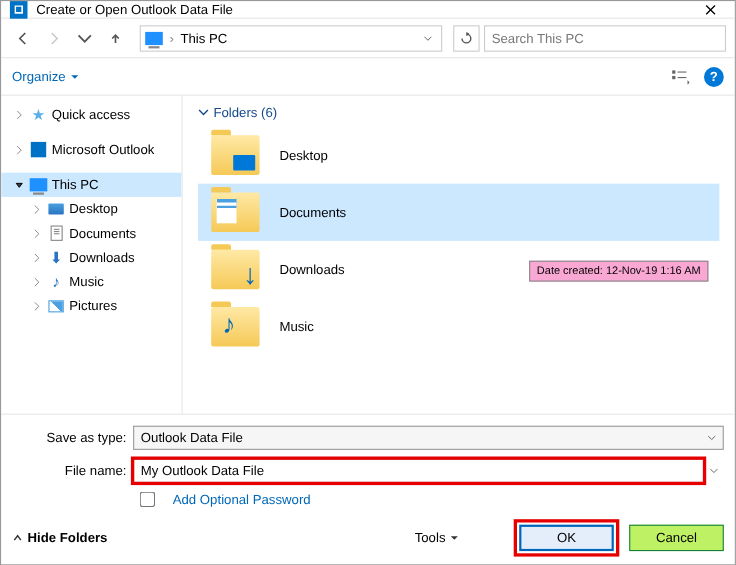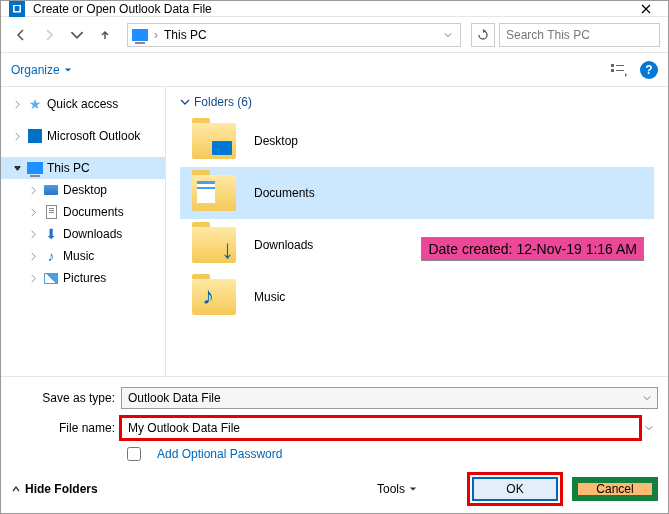--- a/index.html
+++ b/index.html
@@ -15,21 +15,21 @@
 .navbtn { width: 24px; height: 24px; display: flex; align-items: center; justify-content: center; color: #666; }
 .navbtn svg { width: 14px; height: 14px; }
 .navbtn.disabled { opacity: .5; }
 .addrbox { flex: 1; height: 24px; border: 1px solid #ccc; display: flex; align-items: center; padding: 0 4px; gap: 6px; margin: 0 6px; }
 .pc-icon { width: 16px; height: 12px; background: #1e90ff; position: relative; }
 .pc-icon::after { content: ""; position: absolute; bottom: -3px; left: 3px; width: 10px; height: 2px; background: #888; }
 .addrbox .sep { color: #888; }
 .addrbox .loc { flex: 1; }
 .addrbox .dd { padding: 0 4px; }
 .refresh { width: 24px; height: 24px; border: 1px solid #ccc; display: flex; align-items: center; justify-content: center; }
-.searchbox { width: 161px; height: 24px; border: 1px solid #ccc; display: flex; align-items: center; padding: 0 6px; color: #777; gap: 6px; }
+.searchbox { width: 220px; height: 24px; border: 1px solid #ccc; display: flex; align-items: center; padding: 0 6px; color: #777; gap: 6px; }
 
 .toolbar { height: 34px; display: flex; align-items: center; padding: 0 10px; border-bottom: 1px solid #e5e5e5; }
 .organize { color: #0067b8; display: flex; align-items: center; gap: 4px; cursor: default; }
 .organize svg { width: 8px; height: 8px; }
 .toolbar .spacer { flex: 1; }
 .toolbar .tbtn { width: 26px; height: 22px; display: flex; align-items: center; justify-content: center; margin-left: 4px; border: 1px solid transparent; }
 .toolbar .help { background: #0078d7; border-radius: 50%; width: 18px; height: 18px; color: #fff; display: flex; align-items: center; justify-content: center; font-weight: bold; margin-left: 8px; }
 
 .main { flex: 1; display: flex; overflow: hidden; }
 .sidebar { width: 165px; border-right: 1px solid #e5e5e5; padding-top: 6px; overflow: hidden; }
@@ -56,40 +56,40 @@
 .folders-header svg { width: 10px; height: 10px; }
 .folder-row { height: 52px; display: flex; align-items: center; gap: 18px; padding-left: 12px; }
 .folder-row.selected { background: #cce8ff; padding-right: 56px; }
 .big-folder { width: 44px; height: 36px; background: linear-gradient(#ffe9a6, #f5c956); border-radius: 2px; position: relative; }
 .big-folder::before { content: ""; position: absolute; top: -5px; left: 0; width: 18px; height: 5px; background: #f5c956; border-radius: 2px 2px 0 0; }
 .big-folder .overlay { position: absolute; }
 .big-folder .ov-desk { width: 20px; height: 14px; background: #0078d7; right: 4px; bottom: 4px; border-radius: 1px; }
 .big-folder .ov-doc { width: 18px; height: 22px; background: #fff; left: 5px; top: 6px; box-shadow: inset 0 3px 0 #4aa0e0, inset 0 6px 0 #fff, inset 0 8px 0 #4aa0e0; }
 .big-folder .ov-dl { right: 2px; bottom: -2px; color: #0067b8; font-size: 26px; font-weight: bold; }
 .big-folder .ov-music { left: 10px; top: 3px; color: #0067b8; font-size: 24px; }
-.tooltip { position: absolute; top: 150px; right: 24px; background: #ec4899; border: 1px solid #888; padding: 3px 6px; font-size: 14px; }
+.tooltip { position: absolute; top: 150px; right: 24px; background: #f9a8d4; border: 1px solid #888; padding: 3px 6px; font-size: 10px; }
 
 .bottom { border-top: 1px solid #e5e5e5; padding: 10px 10px 10px 10px; }
 .form-row { display: flex; align-items: center; margin-bottom: 8px; }
 .form-row .lbl { width: 110px; text-align: right; padding-right: 6px; }
 .form-row .field { flex: 1; }
 .form-row input[type=text] { width: 100%; height: 22px; border: 1px solid #999; padding: 0 6px; }
 .filetype { flex: 1; height: 22px; border: 1px solid #999; display: flex; align-items: center; padding: 0 6px; background: #f6f6f6; }
 .filetype .dd2 { margin-left: auto; }
 .red-outline { outline: 3px solid #e60000; outline-offset: -1px; }
 .addpw-row { display: flex; align-items: center; margin: 6px 0 14px 116px; gap: 6px; }
 .addpw-row input[type=checkbox] { width: 14px; height: 14px; }
 .addpw-row .pwlink { color: #0067b8; line-height: 1.2; margin-left: 10px; }
 
 .footer-row { display: flex; align-items: center; }
 .hide-folders { display: flex; align-items: center; gap: 4px; font-weight: bold; }
 .hide-folders svg { width: 10px; height: 10px; }
 .footer-row .spacer { flex: 1; }
 .tools { display: flex; align-items: center; gap: 4px; margin-right: 18px; }
-.btn { width: 86px; height: 24px; border: 6px solid #15803d; background: #fdba74; display: flex; align-items: center; justify-content: center; }
+.btn { width: 86px; height: 24px; border: 1px solid #15803d; background: #bef264; display: flex; align-items: center; justify-content: center; }
 .btn.ok { border: 2px solid #0067b8; background: #e4eefb; }
 .btn-wrap { display: inline-block; }
 .btn-wrap.red-outline { padding: 2px; outline-offset: 0; margin-left: 35px; }
 .cancel { margin-left: 12px; }
 </style>
 </head>
 <body>
 
 <div class="titlebar">
   <div class="app-icon"></div>

